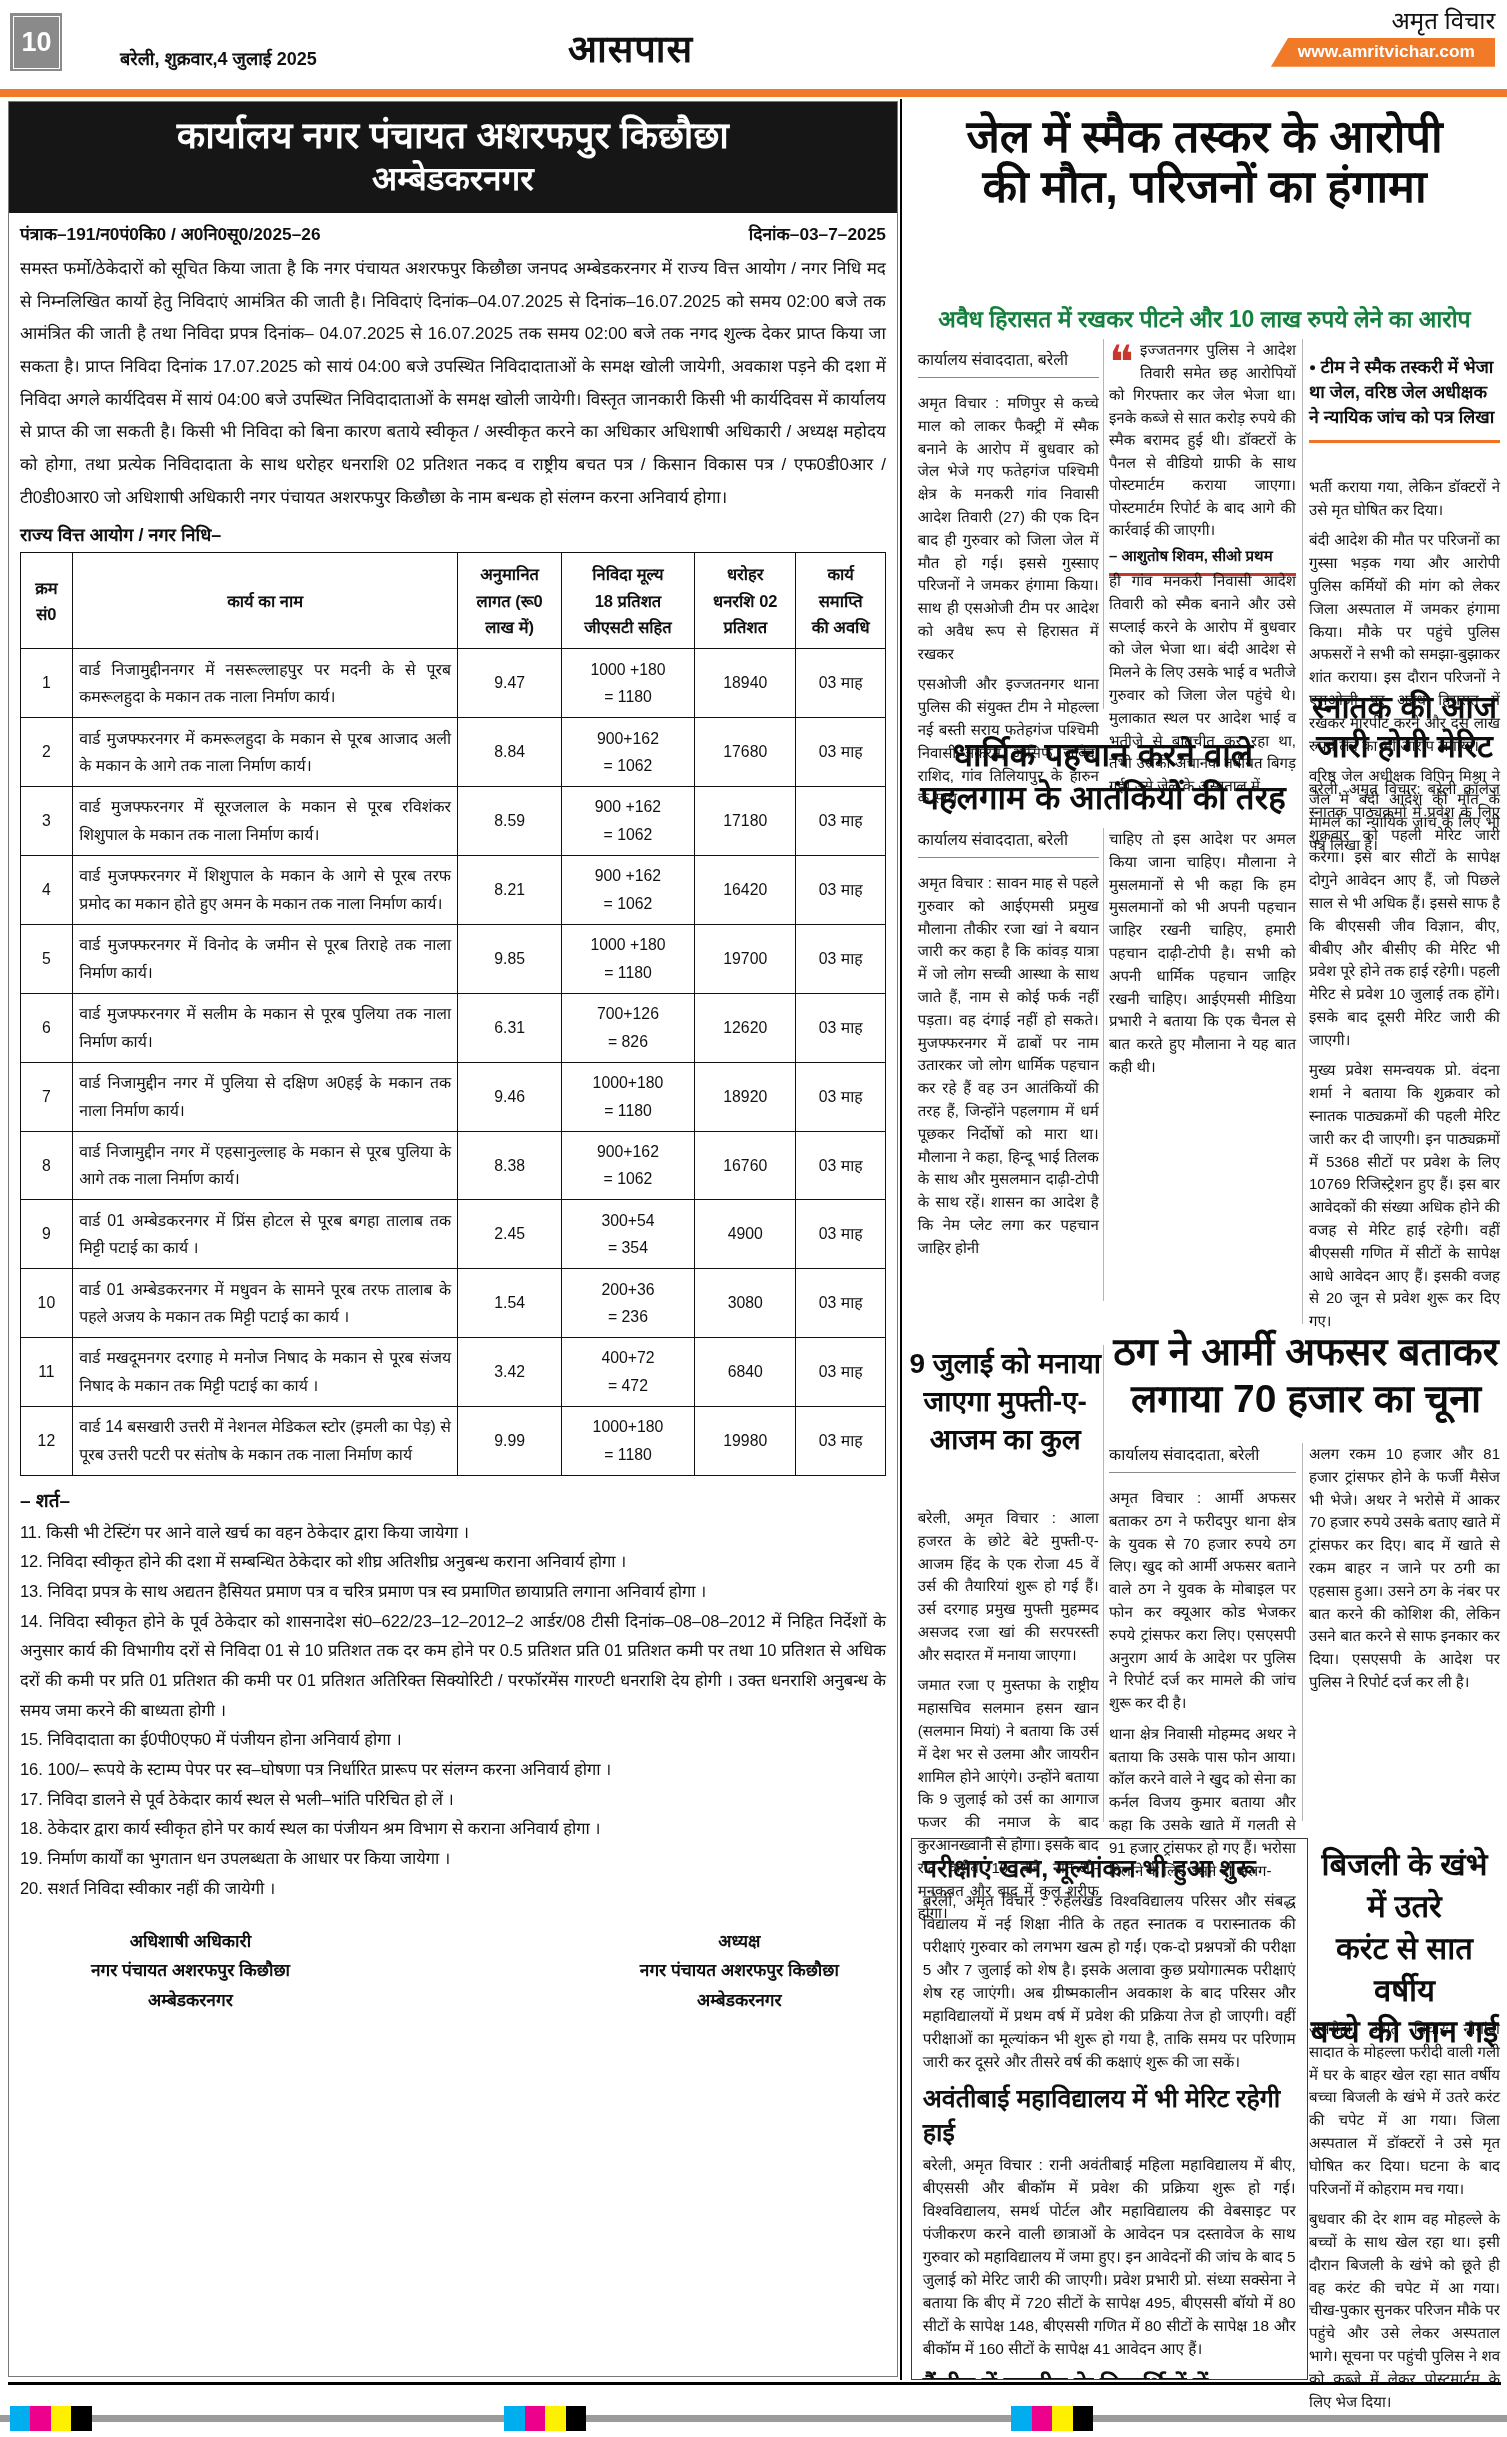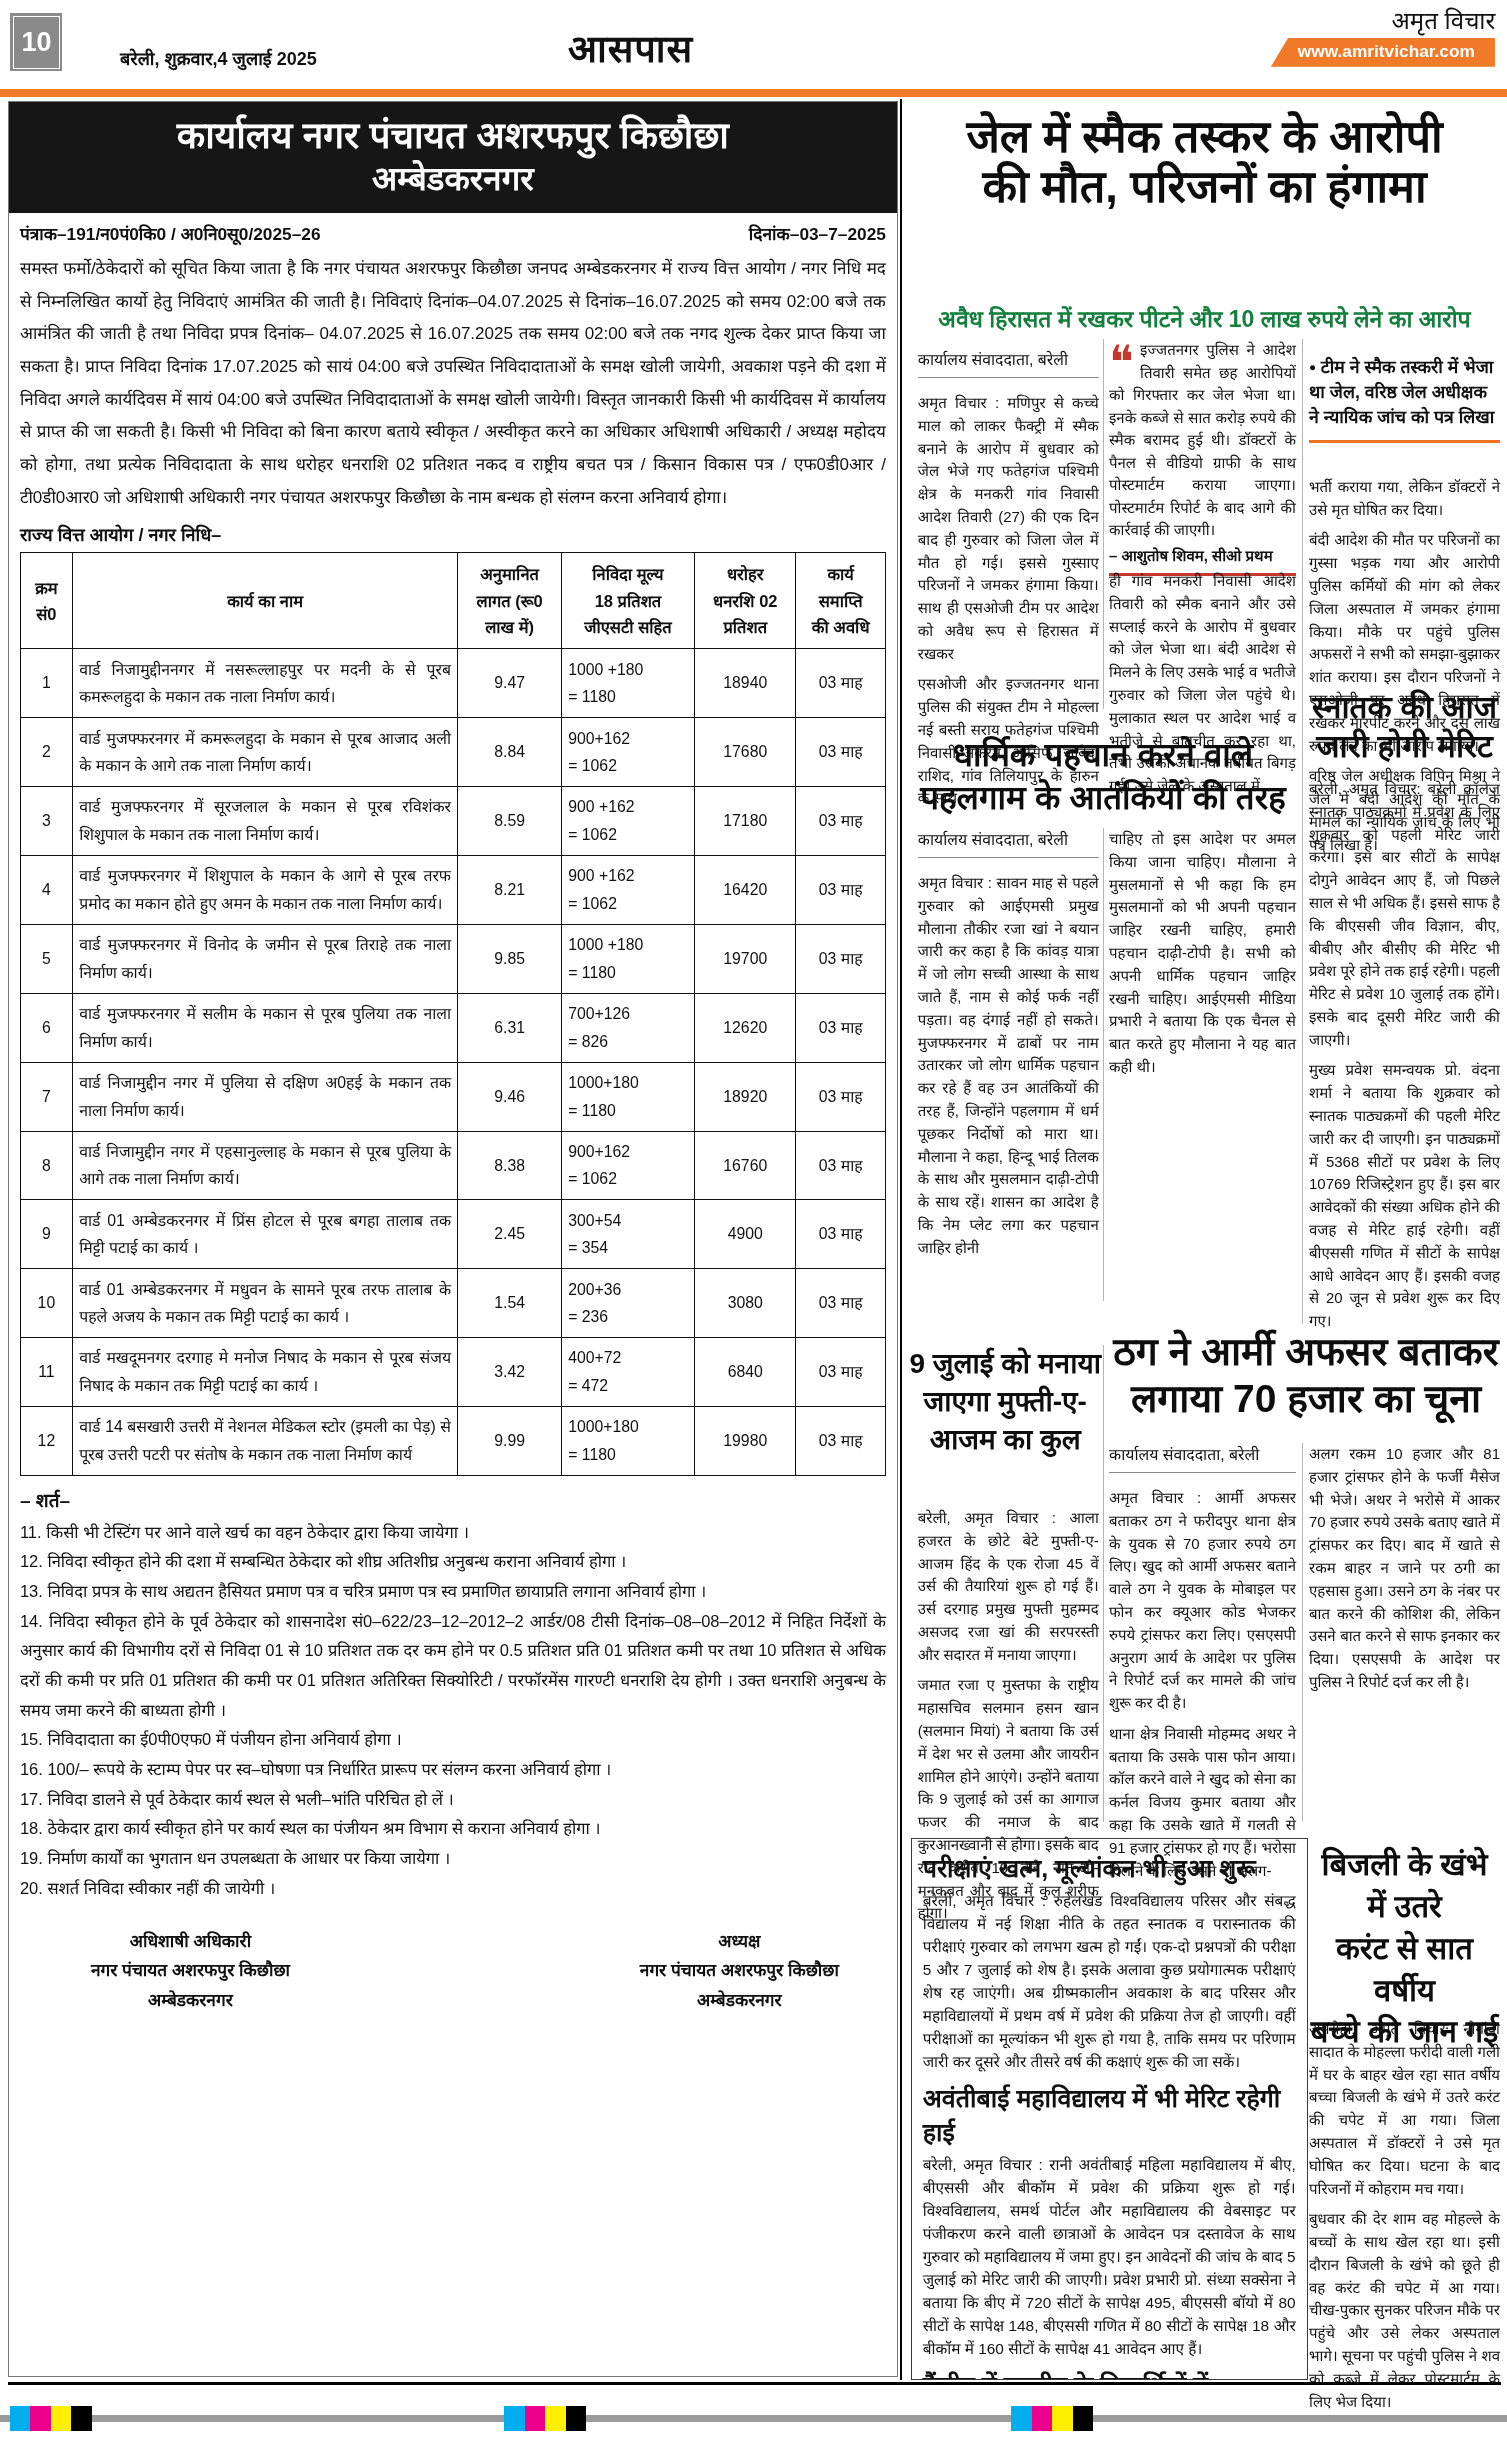--- a/index.html
+++ b/index.html
@@ -27,21 +27,21 @@
   #ref-row{display:flex;justify-content:space-between;font-size:17.3px;font-weight:bold;margin-top:9.5px;}
   #notice-title{text-align:center;font-size:20.5px;font-weight:bold;text-decoration:underline;margin-top:4.7px;}
   #tender-intro{font-size:17px;line-height:1.92;text-align:justify;margin-top:7.9px;}
   #fund-line{font-size:18px;font-weight:bold;margin:7.9px 0 6.3px;}
   table.works{border-collapse:collapse;width:100%;}
   table.works th,table.works td{border:1.6px solid #111;vertical-align:middle;}
   table.works th{font-size:16.5px;font-weight:bold;padding:7.9px 4.7px;line-height:1.6;text-align:center;}
   table.works td{font-size:15.8px;line-height:1.75;padding:6.3px 6.3px;}
   td.c{text-align:center;}
   td.work{text-align:justify;padding:6.3px 9.5px;}
-  td.pre{white-space:pre-line;text-align:left;}
+  td.pre{white-space:pre-line;text-align:center;}
   #terms-title{font-size:19px;font-weight:bold;margin:11px 0 4.7px;}
   #terms{list-style:none;margin:0;padding:0;font-size:16.5px;line-height:1.8;}
   #terms li{text-align:justify;}
   #signs{display:flex;justify-content:space-between;margin-top:23.6px;padding:0 47px 0 71px;}
   .sign{text-align:center;font-size:17.3px;font-weight:bold;line-height:1.7;}
   
   #news{left:906px;top:99px;width:597px;height:2284px;}
   .hl{font-weight:900;text-align:center;white-space:pre-line;color:#0d0d0d;}
   .body p{font-size:15px;line-height:1.52;text-align:justify;margin:0 0 7.9px;}
   .byline{font-size:15.8px;font-weight:normal;border-bottom:0.8px solid #8a8a8a;padding-bottom:7px;}

